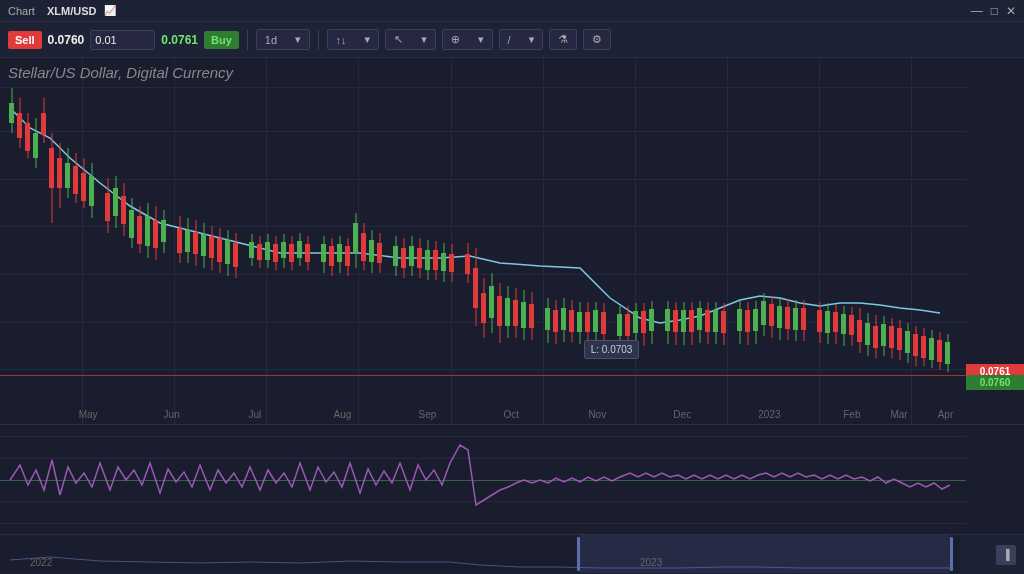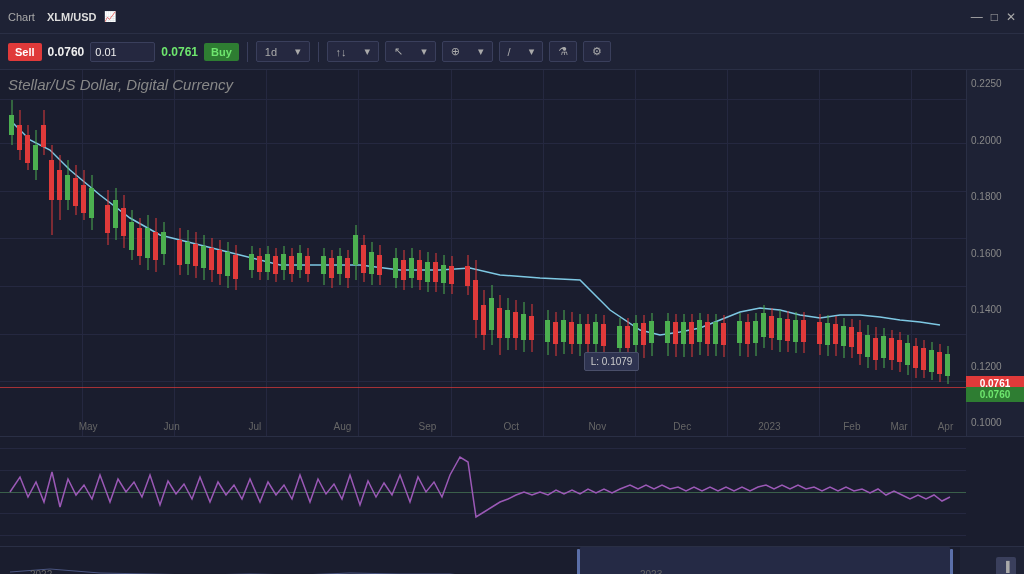--- a/index.html
+++ b/index.html
@@ -10,21 +10,21 @@
       font-family: 'Arial', sans-serif;
       overflow: hidden;
       color: #ccc;
     }
 
     
     .title-bar {
       display: flex;
       align-items: center;
       background: #1e2235;
-      height: 34px;
+      height: 22px;
       padding: 0 8px;
       border-bottom: 1px solid #2a2f45;
       font-size: 11px;
       color: #aaa;
     }
     .title-bar-label {
       color: #aaa;
       margin-right: 12px;
     }
     .title-bar-symbol {
@@ -593,40 +593,31 @@
       <span style="position:absolute;left:42%;">Sep</span>
       <span style="position:absolute;left:51%;">Oct</span>
       <span style="position:absolute;left:60%;">Nov</span>
       <span style="position:absolute;left:69%;">Dec</span>
       <span style="position:absolute;left:78%;">2023</span>
       <span style="position:absolute;left:87%;">Feb</span>
       <span style="position:absolute;left:92%;">Mar</span>
       <span style="position:absolute;left:97%;">Apr</span>
     </div>
 
-    <div class="price-scale">
-      <span>0.2250</span>
-      <span>0.2000</span>
-      <span>0.1800</span>
-      <span>0.1600</span>
-      <span>0.1400</span>
-      <span>0.1200</span>
-      <span>0.1000</span>
-    </div>
 
     <div class="price-tag-sell" style="top:83.5%;">
       <span>0.0761</span>
     </div>
 
     <div class="price-tag-buy" style="top:86.5%;">
       <span>0.0760</span>
     </div>
 
     <div class="chart-tooltip" style="left:57%;top:77%;">
-      <span>L: 0.1079</span>
+      <span>L: 0.0703</span>
     </div>
 
   </div>
 
   <div class="oscillator-panel">
 
     <div class="grid-line-h" style="top:10%;right:58px;"></div>
     <div class="grid-line-h" style="top:30%;right:58px;"></div>
     <div style="position:absolute;top:50%;left:0;right:58px;height:1px;background:#3a5f4a;"></div>
     <div class="grid-line-h" style="top:70%;right:58px;"></div>

